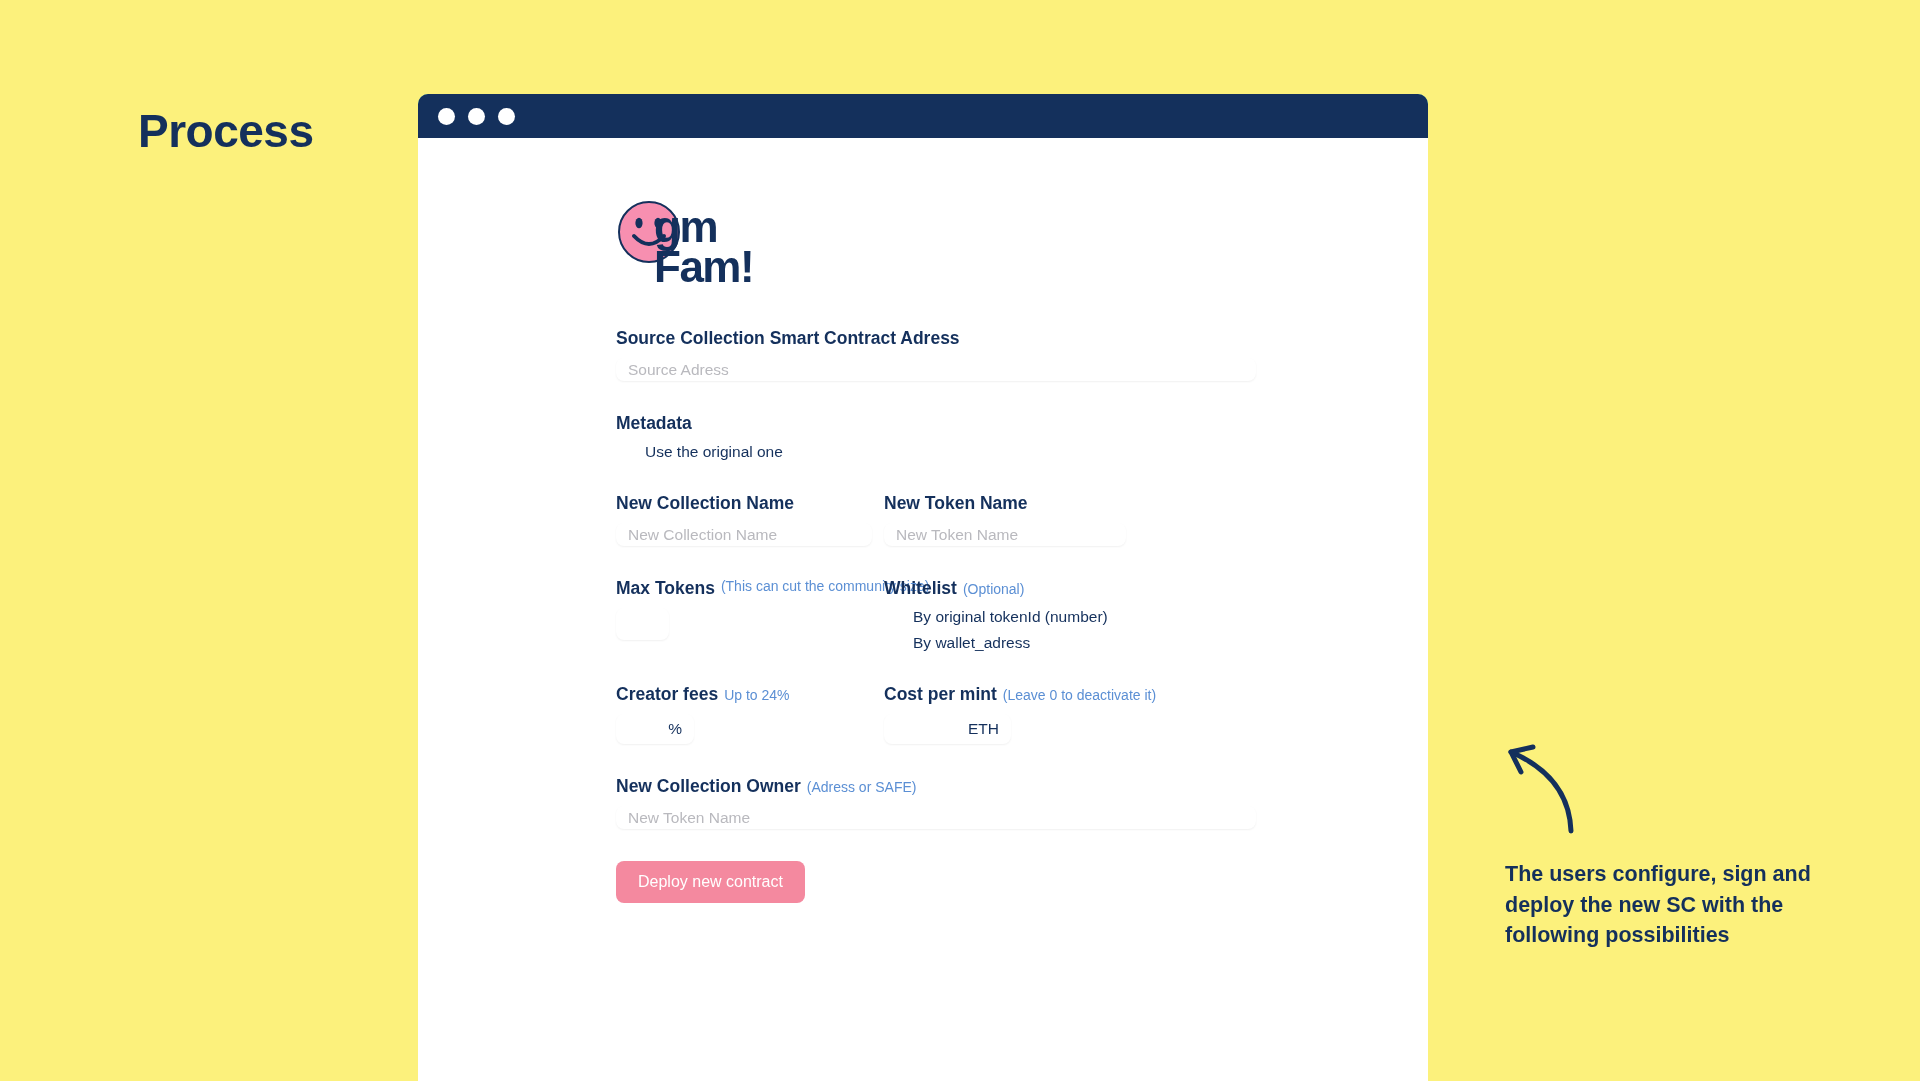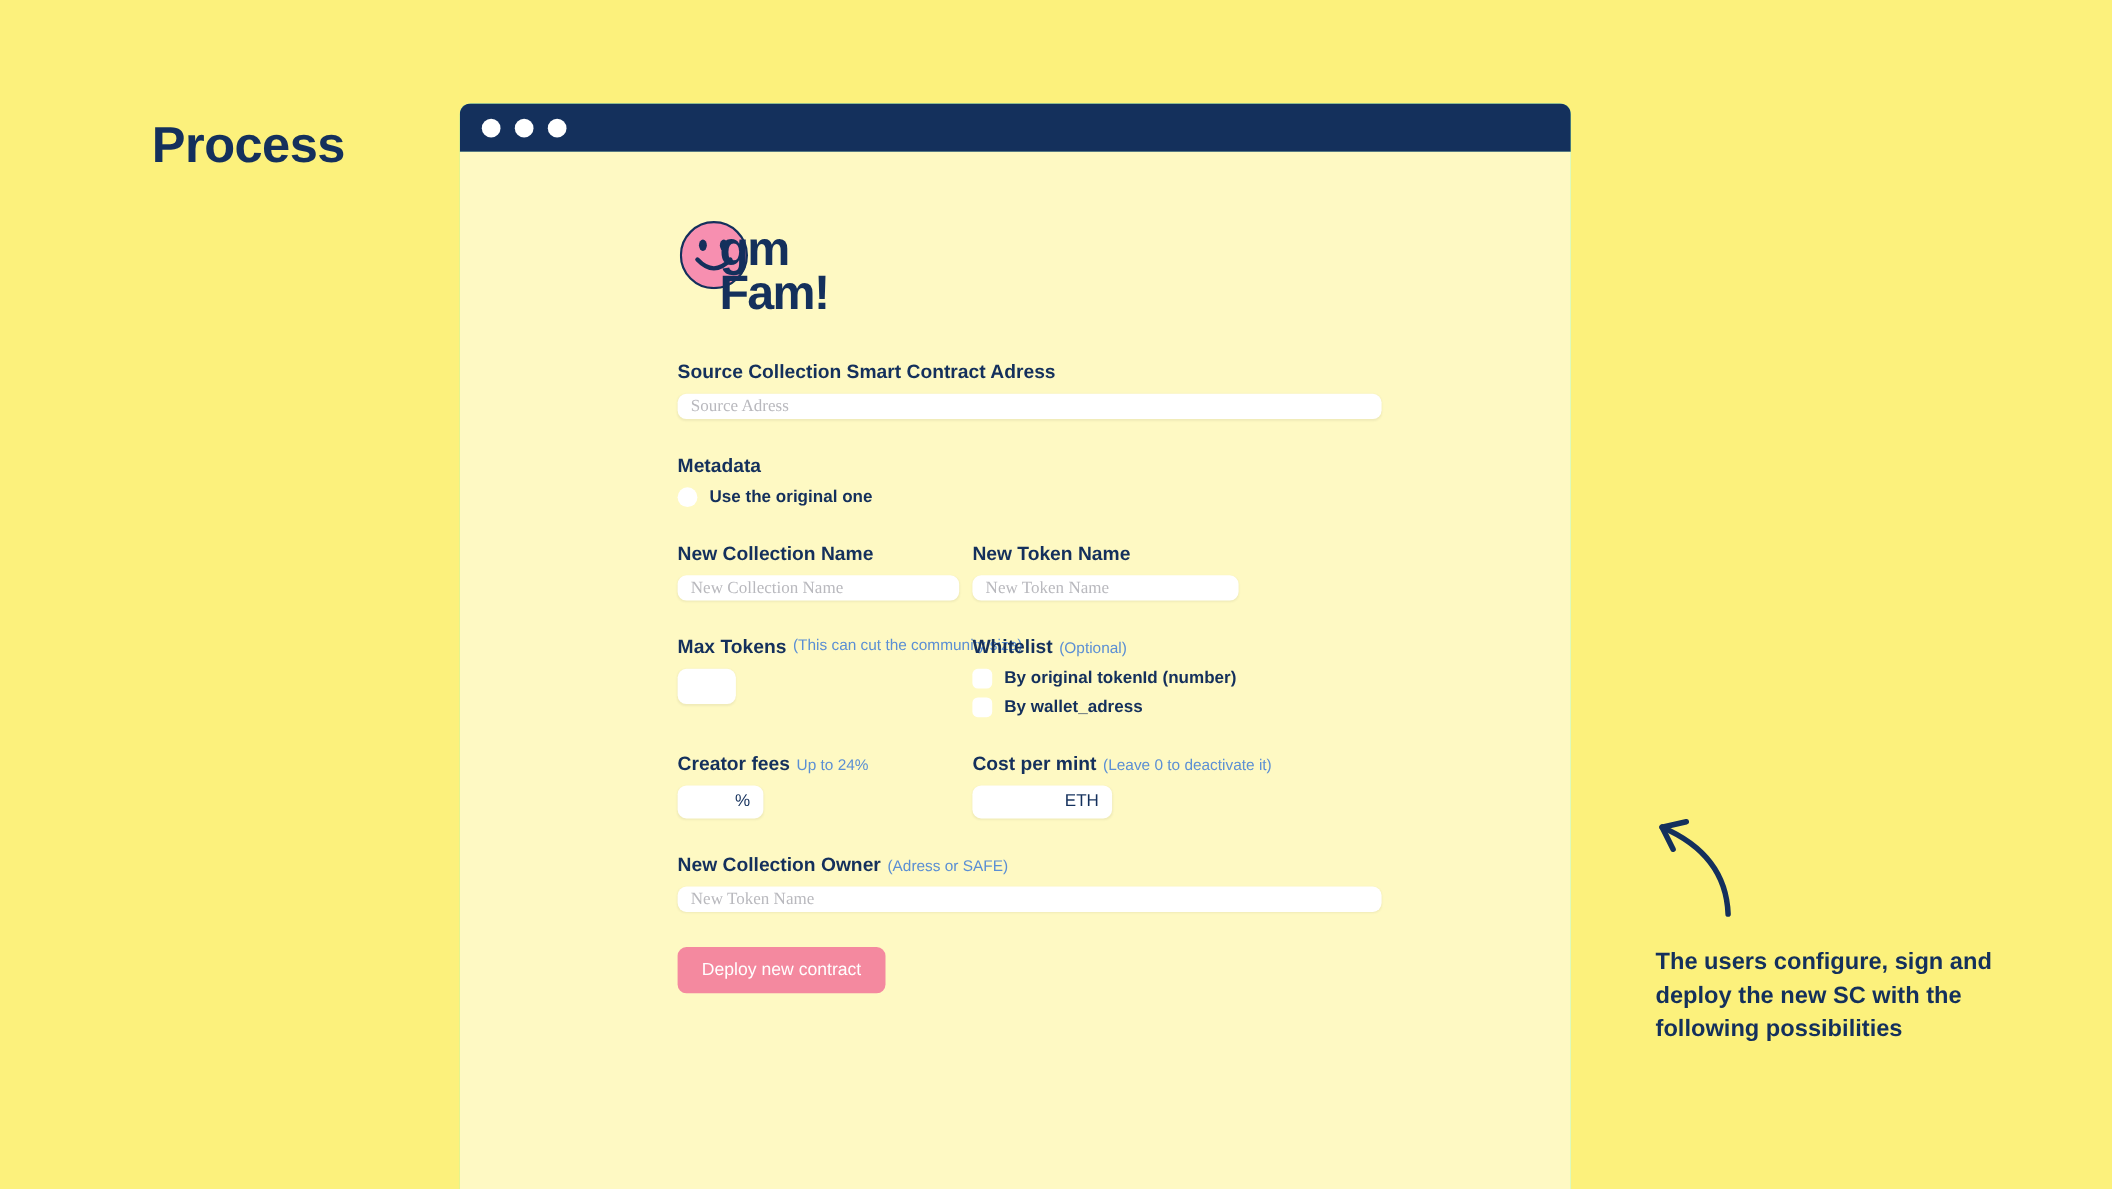--- a/index.html
+++ b/index.html
@@ -46,21 +46,21 @@
     gap: 13px;
   }
   .dot {
     width: 17px;
     height: 17px;
     border-radius: 50%;
     background: #FFFFFF;
   }
 
   .viewport {
-    background: #fef9c3;
+    background: #ffffff;
     height: 943px;
     position: relative;
   }
 
   
   .logo {
     position: absolute;
     left: 200px;
     top: 63px;
     width: 250px;
@@ -112,21 +112,21 @@
     line-height: 1.15;
   }
   .text-input {
     display: block;
     width: 100%;
     box-sizing: border-box;
     height: 23px;
     border: none;
     border-radius: 8px;
     background: #FFFFFF;
-    font-family: Liberation Serif, serif;
+    font-family: Liberation Sans, sans-serif;
     font-size: 15.5px;
     color: #14305C;
     padding: 2px 12px;
     outline: none;
     box-shadow: 0 1px 2px rgba(0,0,0,0.06);
   }
   .text-input::placeholder { color: #B9B9BE; }
 
   .block { margin-bottom: 0; }
   .spacer-lg { height: 32px; }
@@ -148,21 +148,21 @@
   .checkbox {
     width: 18px;
     height: 18px;
     border-radius: 5px;
     background: #FFFFFF;
     flex: none;
   }
   .opt-label {
     font-size: 15.5px;
     color: #14305C;
-    font-weight: 700;
+    font-weight: 400;
   }
 
   
   .cols {
     display: flex;
   }
   .col-left { width: 256px; flex: none; }
   .col-gap  { width: 12px; flex: none; }
   .col-right{ width: 242px; flex: none; }
 

